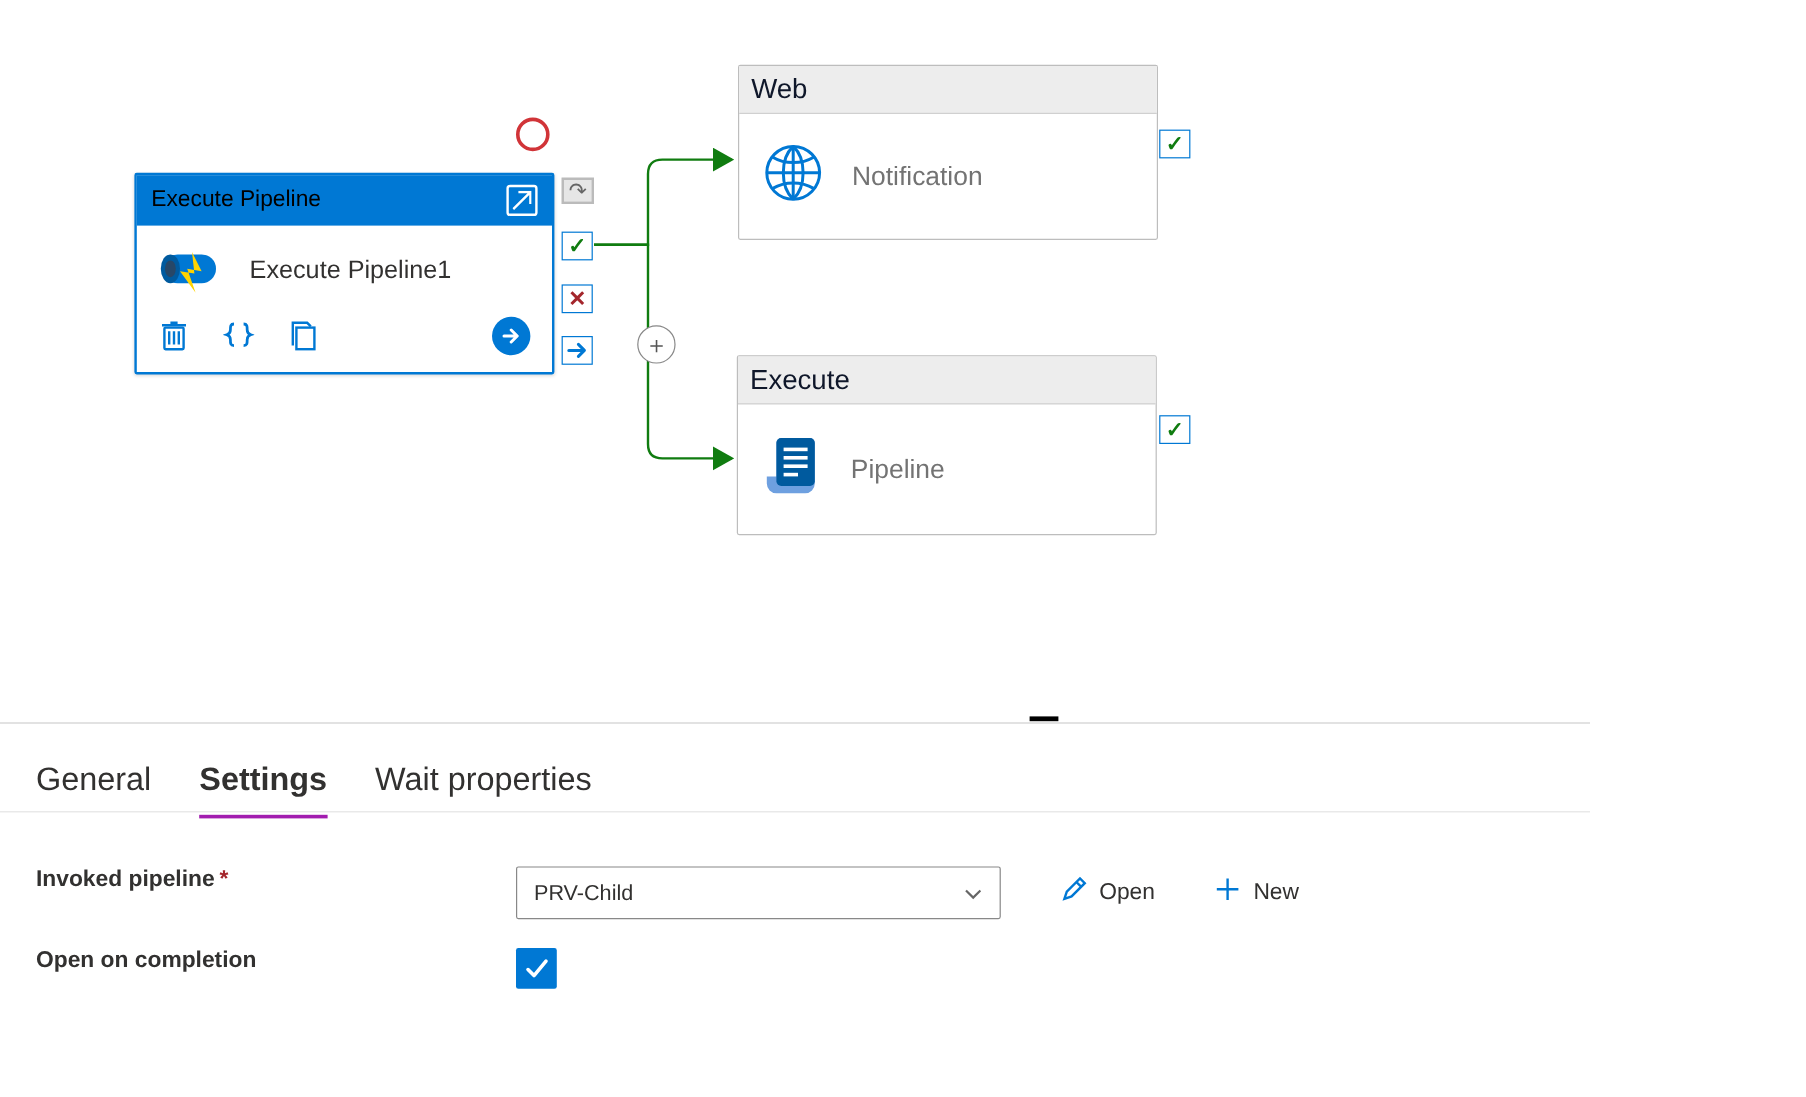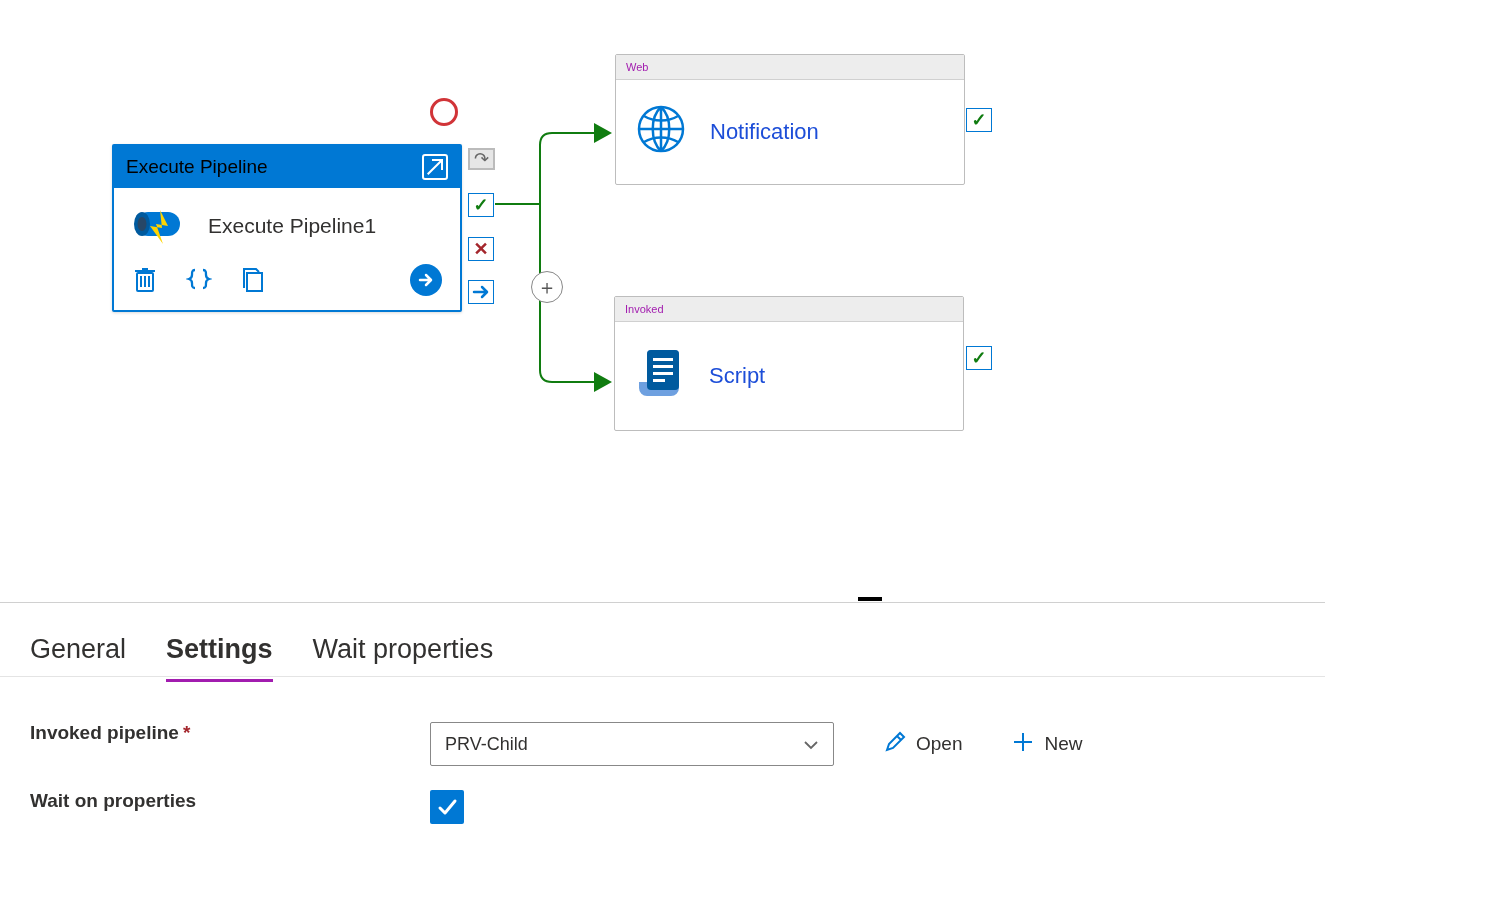--- a/index.html
+++ b/index.html
@@ -87,29 +87,29 @@
   }
 
   
   .node-plain {
     border: 1.5px solid #bdbdbd;
   }
   .node-web { left:615px; top:54px; width:350px; }
   .node-script { left:614px; top:296px; width:350px; }
   .node-plain .node-header {
     background: #ededed;
-    color:#a21caf;
+    color:#0f172a;
     padding: 6px 10px;
-    font-size:11px;
+    font-size:23px;
     border-bottom:1px solid #d0d0d0;
   }
   .node-plain .node-body{
     display:flex;align-items:center;gap:24px;
     padding: 24px 20px;
-    font-size:22px;color:#1d4ed8;
+    font-size:22px;color:#737373;
   }
 
   .plus-junction{
     position:absolute;left:531px;top:271px;
     width:32px;height:32px;border:1.5px solid #888;border-radius:50%;
     background:#fff;display:flex;align-items:center;justify-content:center;font-size:20px;color:#555;
   }
 
   
   svg.connectors{position:absolute;left:0;top:0;pointer-events:none;}
@@ -223,34 +223,34 @@
           <path d="M8 12c10 6 24 6 34 0M8 38c10-6 24-6 34 0"></path>
         </svg>
       </span>
       <span>Notification</span>
     </div>
   </div>
   <div class="side-tag" style="left:966px;top:108px;color:#107c10;font-weight:bold">✓</div>
 
   <div class="node node-plain node-script">
     <div class="node-header">
-      <span>Invoked</span>
+      <span>Execute</span>
     </div>
     <div class="node-body">
       <span>
         <svg width="50" height="54" viewBox="0 0 50 54">
           <path d="M12 4 h28 a4 4 0 0 1 4 4 v34 a8 8 0 0 1 -8 8 h-24 a8 8 0 0 1 -8 -8 v-6 h8 V8 a4 4 0 0 1 4 -4 z" fill="#6ea0e0"></path>
           <rect x="12" y="4" width="32" height="40" rx="4" fill="#005a9e"></rect>
           <rect x="18" y="12" width="20" height="3" fill="#fff"></rect>
           <rect x="18" y="19" width="20" height="3" fill="#fff"></rect>
           <rect x="18" y="26" width="20" height="3" fill="#fff"></rect>
           <rect x="18" y="33" width="12" height="3" fill="#fff"></rect>
         </svg>
       </span>
-      <span>Script</span>
+      <span>Pipeline</span>
     </div>
   </div>
   <div class="side-tag" style="left:966px;top:346px;color:#107c10;font-weight:bold">✓</div>
 
 </div>
 
 <div class="divider-line"></div>
 <div class="grip"></div>
 
 <div class="tabs">
@@ -286,19 +286,19 @@
     <span>
       <svg width="22" height="22" viewBox="0 0 22 22">
           <path d="M11 2v18M2 11h18" stroke="#0078d4" stroke-width="2"></path>
         </svg>
     </span>
     <span style="color:#323130">New</span>
   </div>
 </div>
 
 <div class="form-row" style="top:790px;">
-  <div class="label">Wait on properties</div>
+  <div class="label">Open on completion</div>
   <div class="checkbox-box">
     <svg width="22" height="22" viewBox="0 0 22 22">
         <path d="M4 12l5 5L19 5" stroke="#fff" stroke-width="3" fill="none" stroke-linecap="round" stroke-linejoin="round"></path>
       </svg>
   </div>
 </div>
 
 </body></html>

